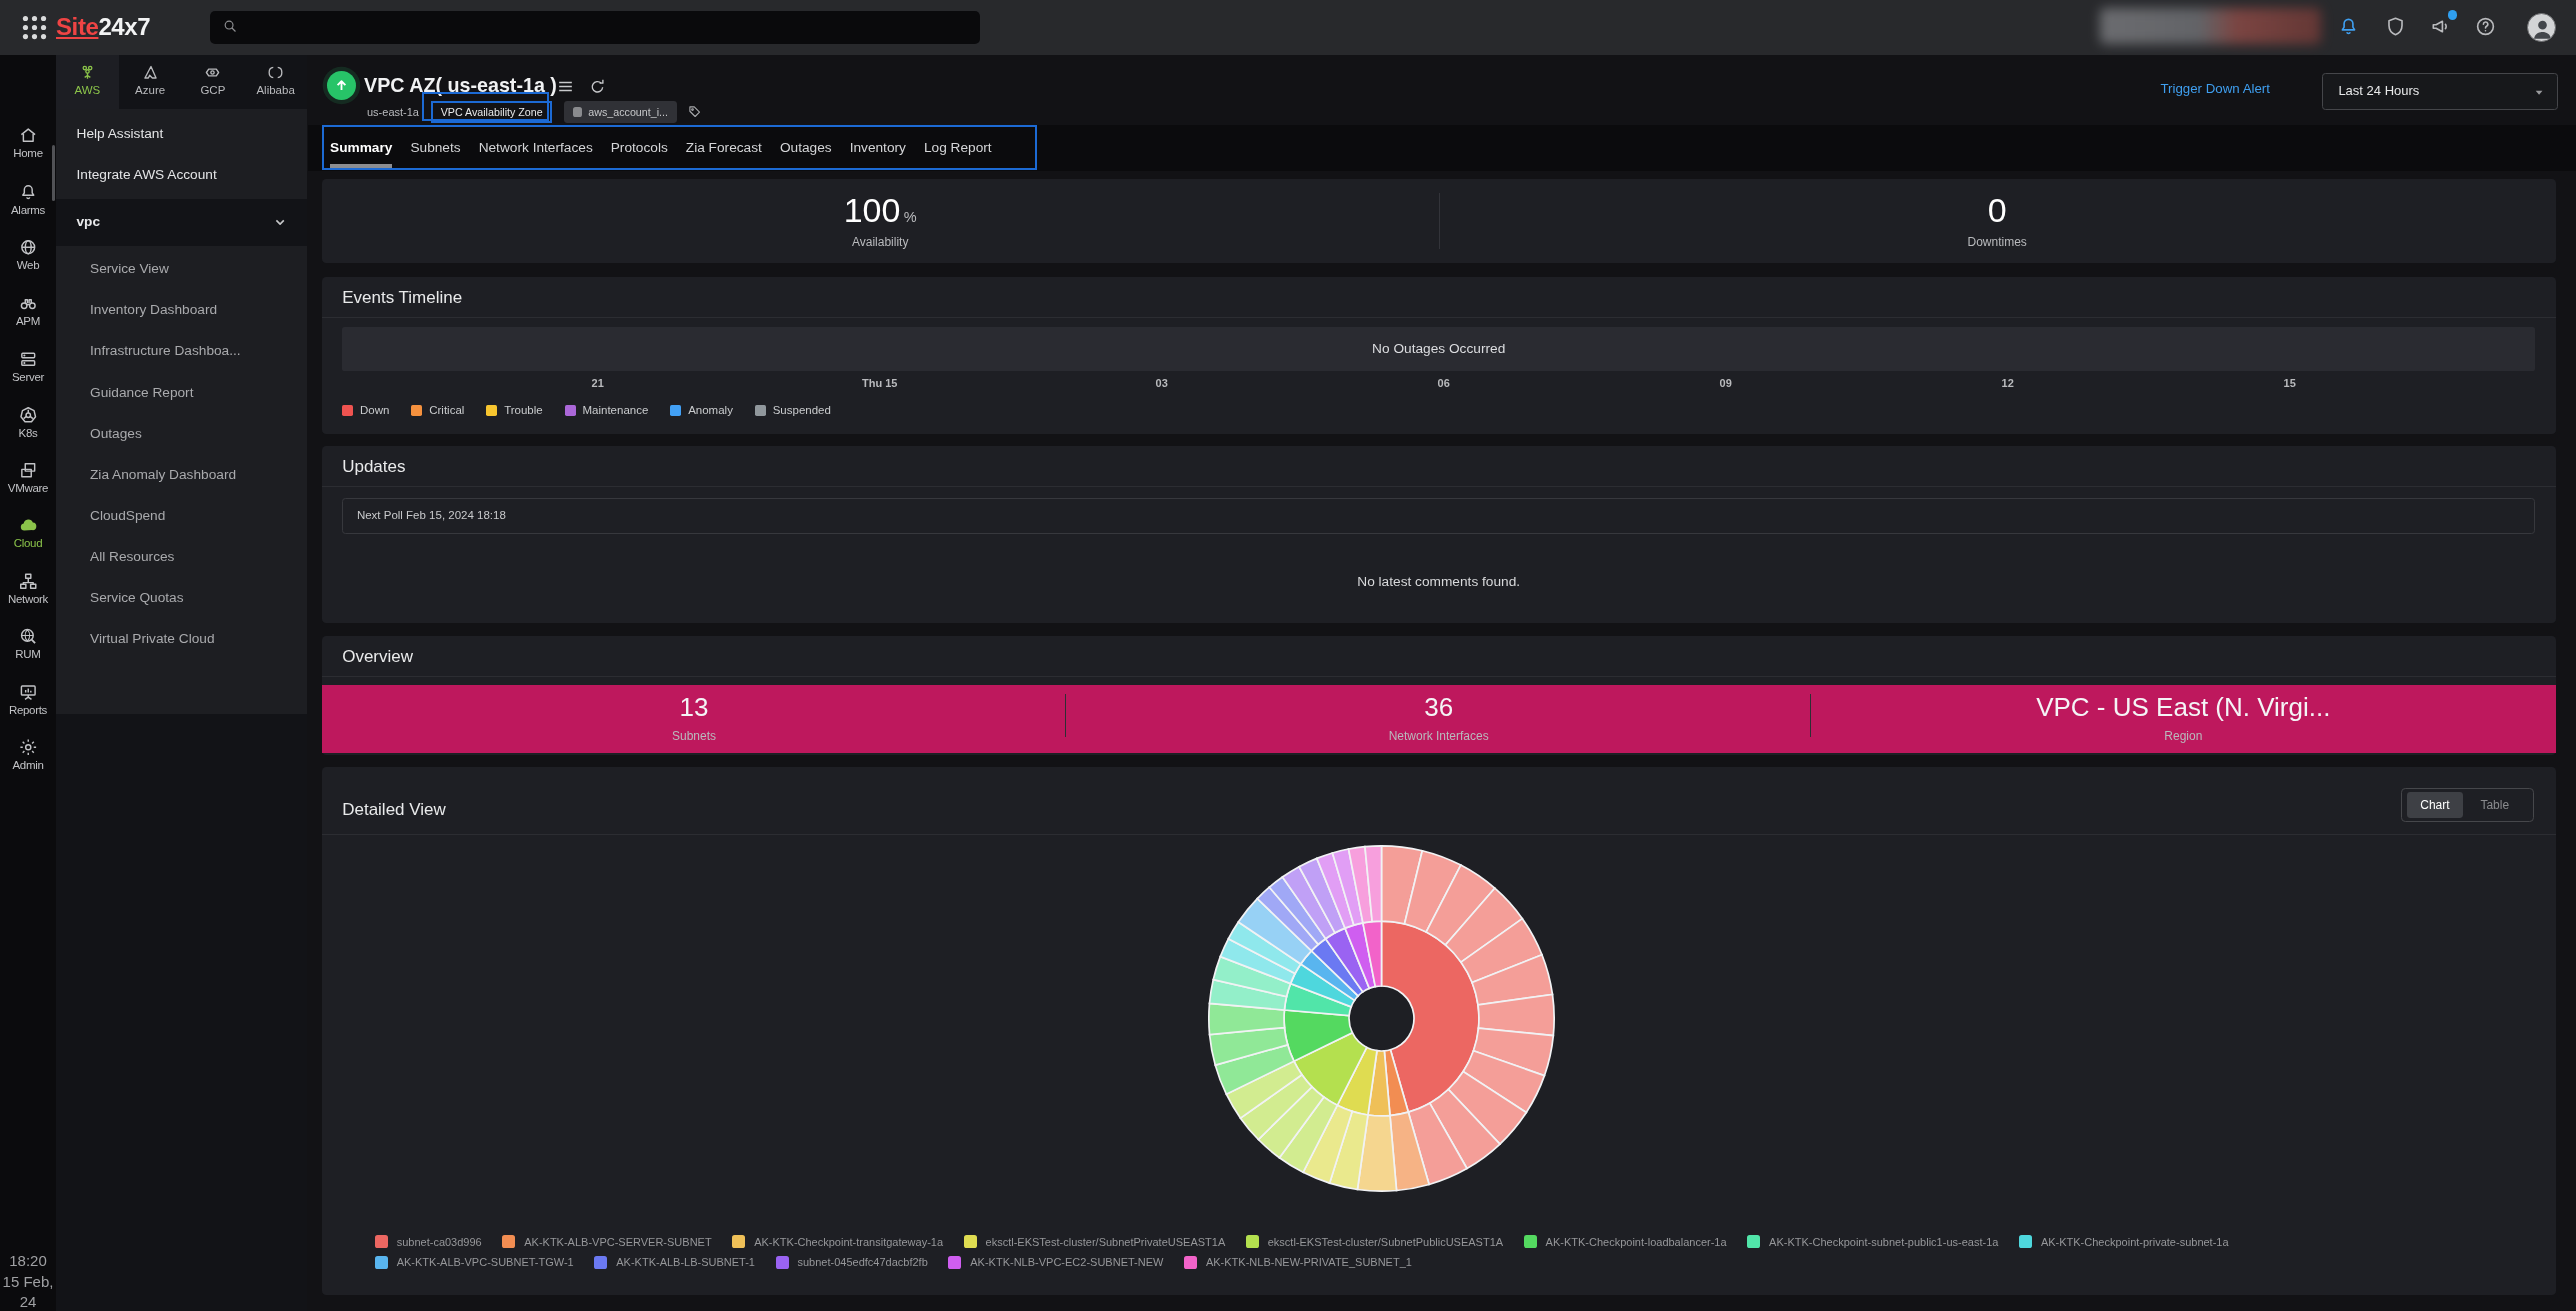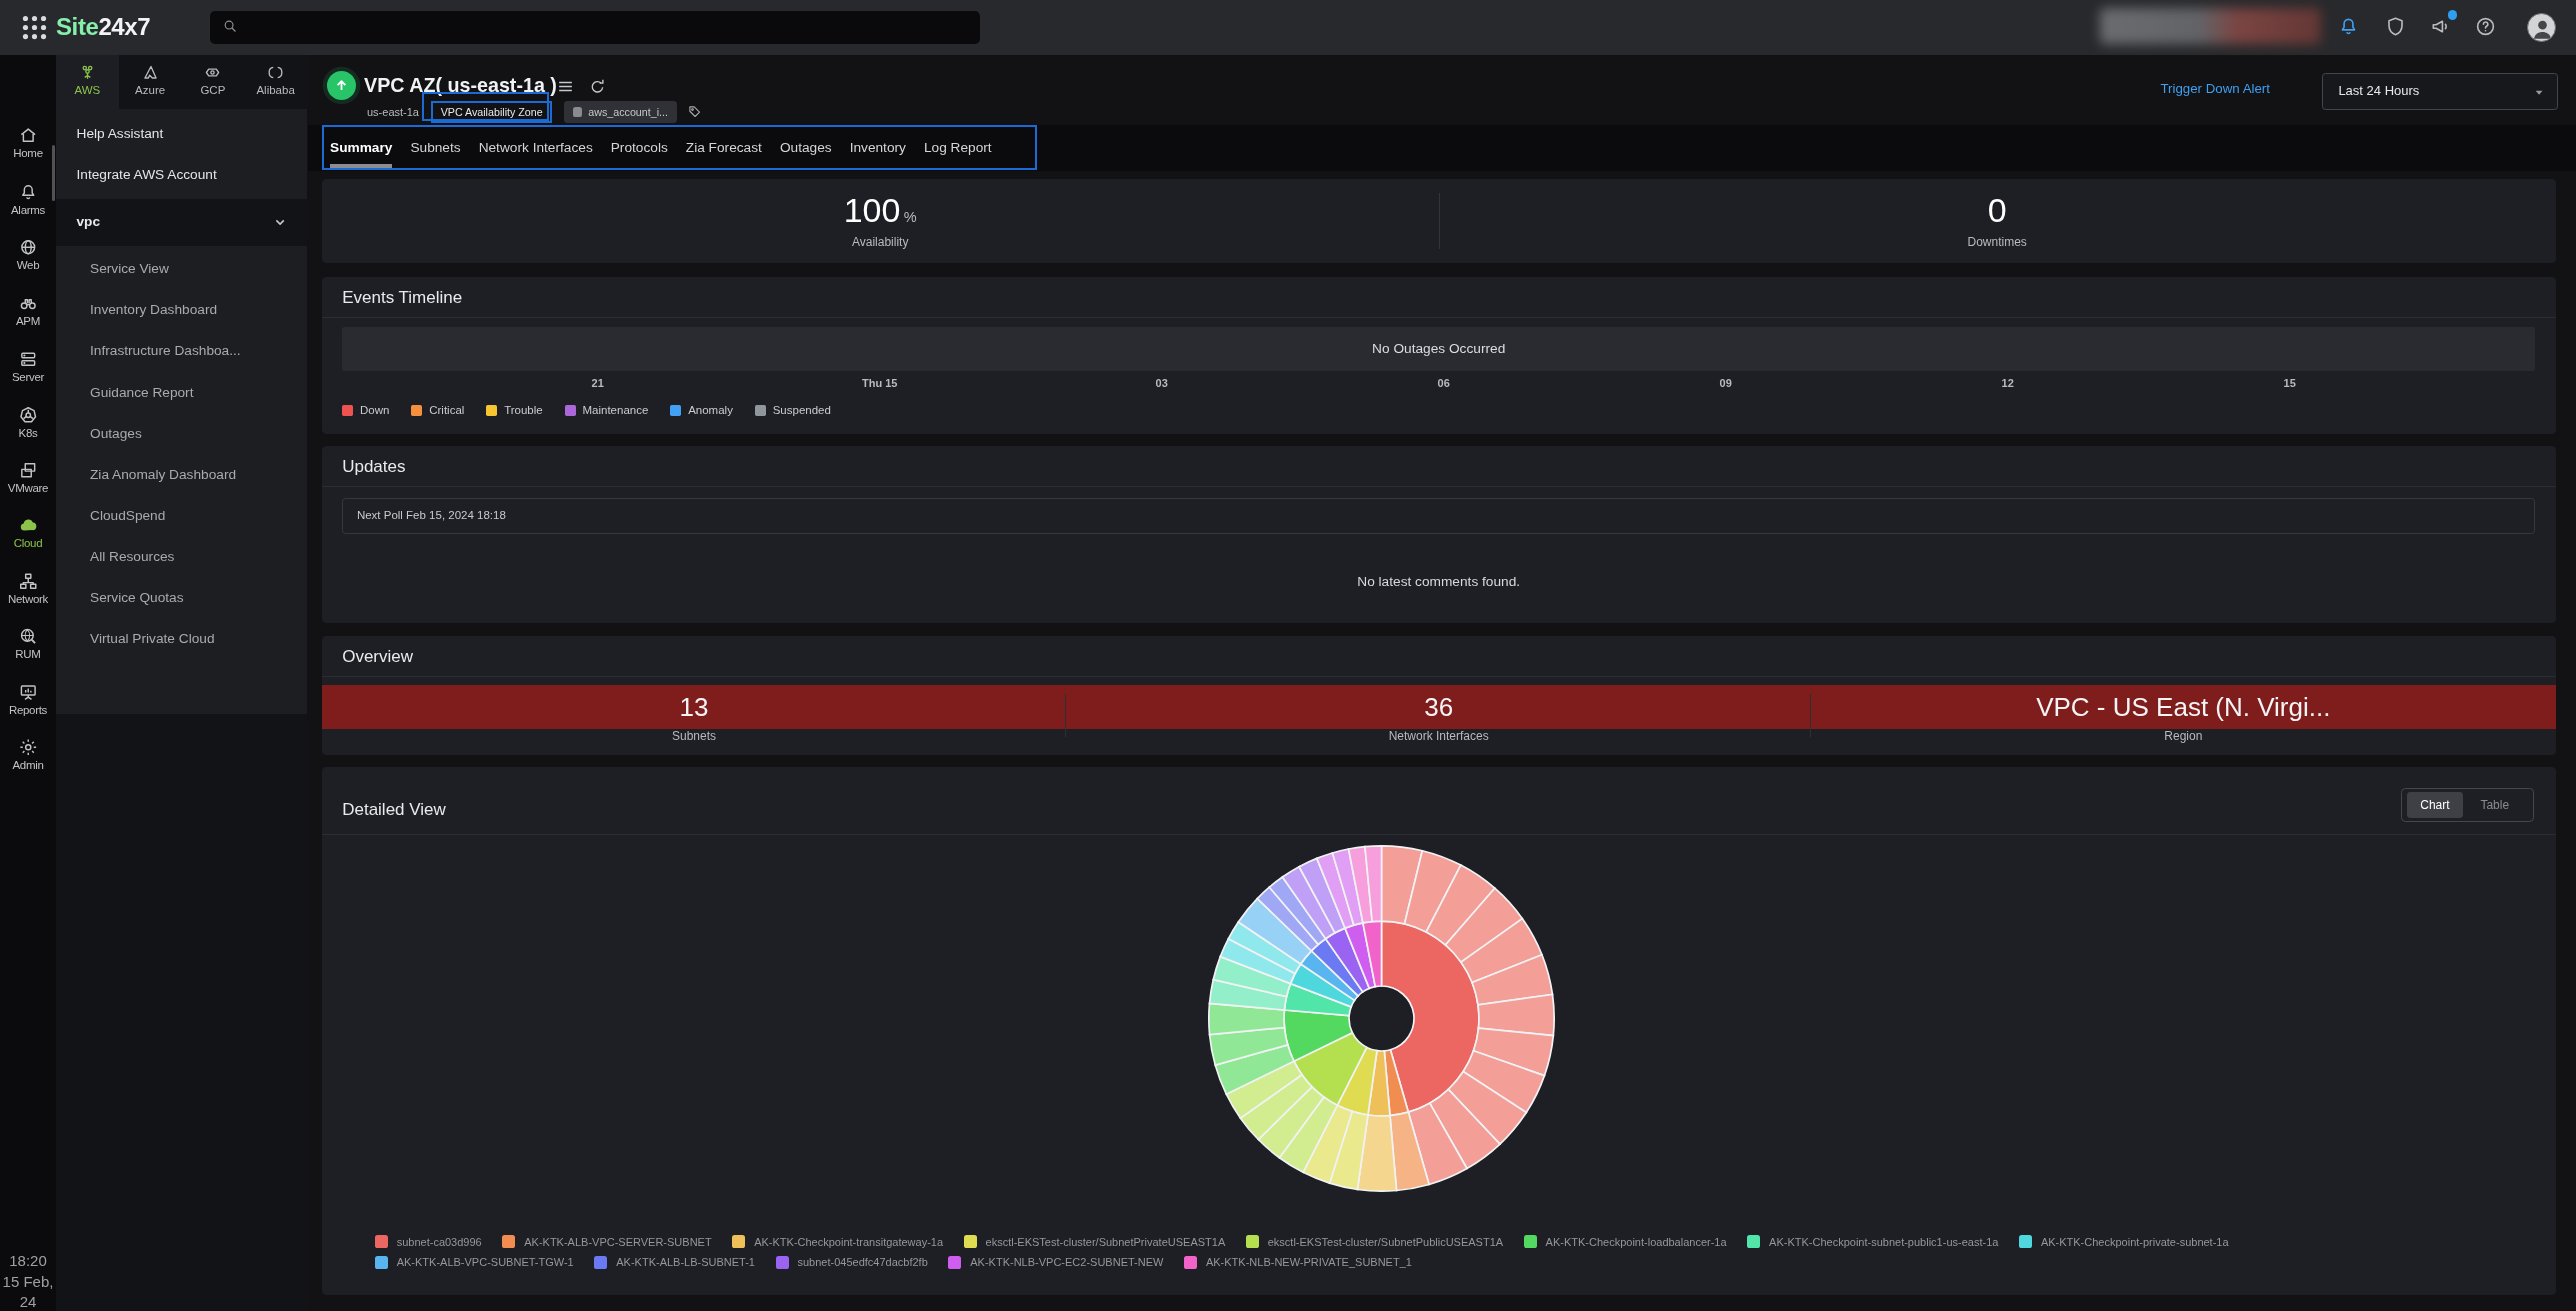--- a/index.html
+++ b/index.html
@@ -5,21 +5,21 @@
   * { margin:0; padding:0; box-sizing:border-box; }
   html,body { background:#000; }
   body { font-family:"Liberation Sans","DejaVu Sans",sans-serif; }
   #app { position:relative; width:2576px; height:1312px; background:#121215; overflow:hidden; }
   .abs { position:absolute; }
 
   
   #topbar { left:0; top:0; width:2576px; height:55px; background:#28292c; z-index:30; }
   #grid-icon { left:19px; top:12px; width:31px; height:31px; color:#dadbdc; cursor:pointer; }
   #logo { left:56px; top:13px; font-size:24px; font-weight:bold; letter-spacing:-0.4px; }
-  #logo .g { color:#86efac; } #logo .w { color:#f2f3f4; }
+  #logo .g { color:#ef4444;text-decoration:underline; } #logo .w { color:#f2f3f4; }
   #searchbox { left:210px; top:11px; width:770px; height:32.5px; background:#0a0a0c; border-radius:5.1px; display:flex; align-items:center; padding-left:12px; }
   #searchbox svg { color:#909194; }
   #searchbox input { flex:1; background:transparent; border:none; outline:none; color:#e8e9ea; font-size:13px; padding:0 10.3px; font-family:inherit; }
   #redacted { left:2100px; top:7.7px; width:221px; height:36px; border-radius:5.1px; opacity:.85;
       background:linear-gradient(90deg,#77787c 0%,#6d6e72 45%,#8a4a46 62%,#6e3a37 100%); filter:blur(6px); }
   .top-ic { top:15.4px; width:24px; height:24px; color:#b9babd; cursor:pointer; }
   #bell-wrap { left:2337px; color:#3f9ff0; }
   #shield-wrap { left:2384px; }
   #mega-wrap { left:2429px; }
   #mega-badge { left:2448px; top:10.3px; width:9.4px; height:9.4px; border-radius:50%; background:#2f9ff0; }
@@ -105,21 +105,21 @@
   .leg-txt { font-size:11.5px; color:#caccce; }
 
   
   #card-updates { top:391px; height:177px; }
   #poll-box { position:absolute; left:20.5px; top:52px; width:2193px; height:36px; border:0.9px solid #37383d; border-radius:3.4px; }
   #poll-box .txt { position:absolute; left:13.7px; top:10.3px; font-size:11.5px; color:#c9cacc; }
   #upd-empty { position:absolute; left:0; width:2234px; top:128px; text-align:center; font-size:13.7px; color:#d8d9db; }
 
   
   #card-overview { top:581px; height:119px; }
-  #ov-band { position:absolute; left:0; top:49px; width:2234px; height:44px; background:#7f1d1d; display:flex; }
+  #ov-band { position:absolute; left:0; top:49px; width:2234px; height:68px; background:#be185d; display:flex; }
   .ov-col { width:33.333%; text-align:center; padding-top:6.8px; position:relative; }
   .ov-col .big { font-size:26px; color:#f4f4f6; }
   .ov-col .lbl { font-size:12px; color:#b9babd; margin-top:6px; }
   .ov-div { position:absolute; right:0; top:8.6px; width:0.9px; height:43px; background:#2e2f34; }
 
   
   #card-detail { top:712px; height:528px; }
   #view-toggle { position:absolute; right:21.4px; top:21.4px; width:133px; height:34px; border:1.3px solid #46474b; border-radius:4.3px; display:flex; align-items:center; padding:0 4.3px; gap:3.4px; }
   .vt-btn { height:26px; padding:0 13.7px; line-height:26px; font-size:12px; color:#8a8b8e; border-radius:3.4px; cursor:pointer; }
   .vt-btn.active { background:#3e4045; color:#ffffff; }

